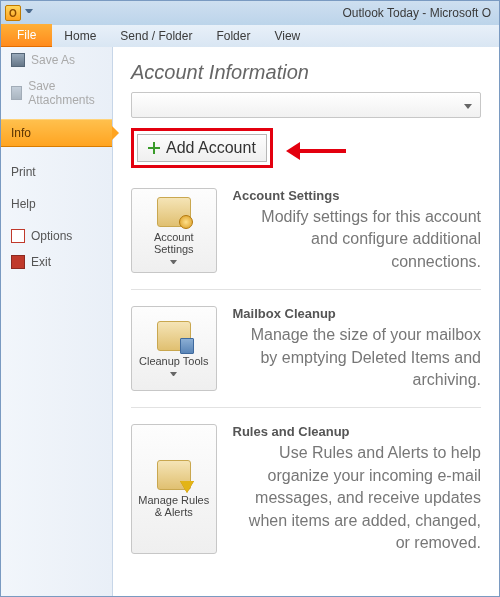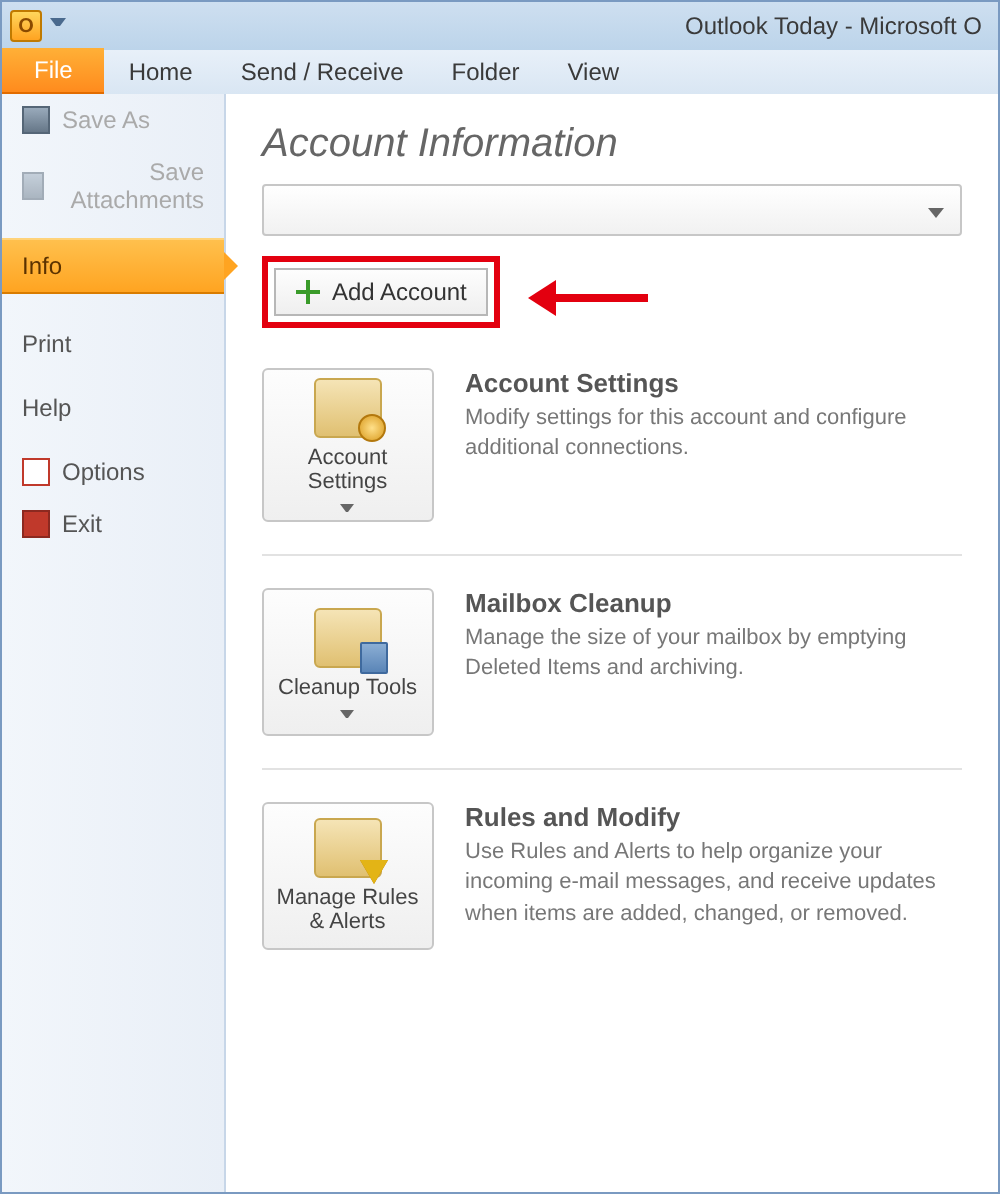--- a/index.html
+++ b/index.html
@@ -8,74 +8,74 @@
   .titlebar { height: 24px; background: linear-gradient(#cedff0,#bcd4ea); display: flex; align-items: center; justify-content: flex-end; padding-right: 8px; color: #3a3a3a; font-size: 12px; }
   .qat { position: absolute; left: 0; top: 0; height: 24px; display: flex; align-items: center; padding-left: 4px; gap: 2px; }
   .qat .app-icon { width: 16px; height: 16px; background: linear-gradient(#ffd65c,#ffa321); border: 1px solid #c07a00; border-radius: 2px; display: flex; align-items: center; justify-content: center; font-size: 10px; font-weight: bold; color: #8a4a00; }
   .qat .qat-btn { width: 8px; height: 8px; margin-left: 2px; }
   .ribbon { height: 22px; background: linear-gradient(#e8f0f9,#d9e6f3); display: flex; align-items: flex-end; }
   .tab { padding: 4px 12px; font-size: 12px; color: #3a3a3a; cursor: default; }
   .tab.file { background: linear-gradient(#ffb037,#ff8b1d); color: #fff; font-weight: normal; padding: 4px 16px; border-bottom: 1px solid #e26c00; }
   .body { display: flex; height: calc(597px - 24px - 22px); }
   .sidebar { width: 112px; background: linear-gradient(to right,#f2f6fb,#e9eff7); border-right: 1px solid #c7d6e8; display: flex; flex-direction: column; }
   .side-item { padding: 6px 10px; font-size: 12px; color: #555; display: flex; align-items: center; gap: 6px; }
-  .side-item.disabled { color: #aaa; text-align: right; }
+  .side-item.disabled { color: #aaa; }
   .side-item.info { background: linear-gradient(#ffc04d,#ffa421); color: #5b3200; font-weight: normal; border-top: 1px solid #ffd37a; border-bottom: 1px solid #d97c00; position: relative; }
   .side-item.info::after { content: ""; position: absolute; right: -7px; top: 50%; margin-top: -7px; width: 0; height: 0; border-top: 7px solid transparent; border-bottom: 7px solid transparent; border-left: 7px solid #ffa421; }
   .side-gap { height: 6px; }
   .side-item .ico { width: 14px; height: 14px; display: inline-block; }
   .ico.save { background: linear-gradient(#9ab,#678); border: 1px solid #567; }
   .ico.attach { background: linear-gradient(#9ab,#678); border: 1px solid #567; opacity: .5; }
   .ico.options { background: #fff; border: 1px solid #c0392b; }
   .ico.exit { background: #c0392b; border: 1px solid #8c2920; }
   .main { flex: 1; background: #fff; padding: 14px 18px; overflow: hidden; }
   h1.page-title { font-size: 20px; font-weight: normal; color: #666; margin-bottom: 8px; font-style: italic; }
   .dropdown-bar { height: 26px; border: 1px solid #c7c7c7; border-radius: 2px; background: linear-gradient(#fff,#f1f1f1); margin-bottom: 10px; position: relative; }
   .dropdown-bar::after { content: ""; position: absolute; right: 8px; top: 11px; border-left: 4px solid transparent; border-right: 4px solid transparent; border-top: 5px solid #666; }
-  .add-account { display: inline-flex; align-items: center; gap: 6px; padding: 4px 10px; border: 1px solid #b7b7b7; border-radius: 0; background: linear-gradient(#fdfdfd,#efefef); font-size: 12px; color: #333; }
+  .add-account { display: inline-flex; align-items: center; gap: 6px; padding: 4px 10px; border: 1px solid #b7b7b7; border-radius: 0; background: linear-gradient(#fdfdfd,#efefef); font-size: 16px; color: #333; }
   .add-account .plus { width: 12px; height: 12px; position: relative; }
   .add-account .plus::before, .add-account .plus::after { content: ""; position: absolute; background: #3a9b2a; }
   .add-account .plus::before { left: 5px; top: 0; width: 2px; height: 12px; }
   .add-account .plus::after { top: 5px; left: 0; height: 2px; width: 12px; }
   .highlight-box { border: 3px solid #e3000f; padding: 3px; display: inline-block; }
   .arrow { display: inline-block; vertical-align: middle; margin-left: 10px; position: relative; width: 60px; height: 18px; }
   .arrow .shaft { position: absolute; right: 0; top: 7px; width: 48px; height: 4px; background: #e3000f; }
   .arrow .head { position: absolute; left: 0; top: 0; width: 0; height: 0; border-top: 9px solid transparent; border-bottom: 9px solid transparent; border-right: 14px solid #e3000f; }
   .section { display: flex; gap: 16px; padding: 16px 0; border-bottom: 1px solid #e2e2e2; }
   .section:last-child { border-bottom: none; }
   .bigbtn { width: 86px; min-height: 74px; border: 1px solid #c7c7c7; border-radius: 3px; background: linear-gradient(#fdfdfd,#efefef); display: flex; flex-direction: column; align-items: center; justify-content: center; gap: 4px; padding: 4px 2px; text-align: center; font-size: 11px; color: #444; }
   .bigbtn .bicon { width: 34px; height: 30px; }
   .bicon.settings { background: linear-gradient(#f5e4b6,#e0c071); border: 1px solid #c9a74f; border-radius: 3px; position: relative; }
   .bicon.settings::after { content: ""; position: absolute; right: -3px; bottom: -3px; width: 12px; height: 12px; border-radius: 50%; background: radial-gradient(#ffe08a,#d99a1e); border: 1px solid #b3780d; }
   .bicon.cleanup { background: linear-gradient(#f5e4b6,#e0c071); border: 1px solid #c9a74f; border-radius: 3px; position: relative; }
   .bicon.cleanup::after { content: ""; position: absolute; right: -4px; bottom: -4px; width: 12px; height: 14px; background: linear-gradient(#8baed4,#5a85b7); border: 1px solid #3f6a9e; border-radius: 1px; }
   .bicon.rules { background: linear-gradient(#f5e4b6,#e0c071); border: 1px solid #c9a74f; border-radius: 3px; position: relative; }
   .bicon.rules::after { content: ""; position: absolute; right: -4px; bottom: -4px; width: 0; height: 0; border-left: 7px solid transparent; border-right: 7px solid transparent; border-top: 12px solid #e3b416; filter: drop-shadow(0 0 0 #b3780d); }
   .bigbtn .drop { width: 7px; height: 4px; background: transparent; border-left: 3.5px solid transparent; border-right: 3.5px solid transparent; border-top: 4px solid #666; margin-top: 1px; }
   .sect-text h3 { font-size: 13px; color: #555; font-weight: bold; margin-bottom: 3px; }
-  .sect-text p { font-size: 11px; color: #777; line-height: 1.4; max-width: 250px; }
+  .sect-text p { font-size: 16px; color: #777; line-height: 1.4; max-width: 250px; text-align: right; }
   .add-row { margin-bottom: 4px; }
 </style>
 </head>
 <body>
 
 <div class="window">
 
   <div class="titlebar">
     <div class="qat">
       <span class="app-icon">O</span>
       <span class="qat-btn" style="border-left:3px solid transparent;border-right:3px solid transparent;border-top:4px solid #4a6a8e;"></span>
     </div>
     <span>Outlook Today - Microsoft O</span>
   </div>
 
   <div class="ribbon">
     <div class="tab file">File</div>
     <div class="tab">Home</div>
-    <div class="tab">Send / Receive</div>
+    <div class="tab">Send / Folder</div>
     <div class="tab">Folder</div>
     <div class="tab">View</div>
   </div>
 
   <div class="body">
 
     <div class="sidebar">
       <div class="side-item disabled">
         <span class="ico save"></span>
         <span>Save As</span>
@@ -148,20 +148,20 @@
           <p>Manage the size of your mailbox by emptying Deleted Items and archiving.</p>
         </div>
       </div>
 
       <div class="section">
         <div class="bigbtn">
           <span class="bicon rules"></span>
           <span>Manage Rules &amp; Alerts</span>
         </div>
         <div class="sect-text">
-          <h3>Rules and Modify</h3>
+          <h3>Rules and Cleanup</h3>
           <p>Use Rules and Alerts to help organize your incoming e-mail messages, and receive updates when items are added, changed, or removed.</p>
         </div>
       </div>
 
     </div>
   </div>
 </div>
 
 </body></html>

